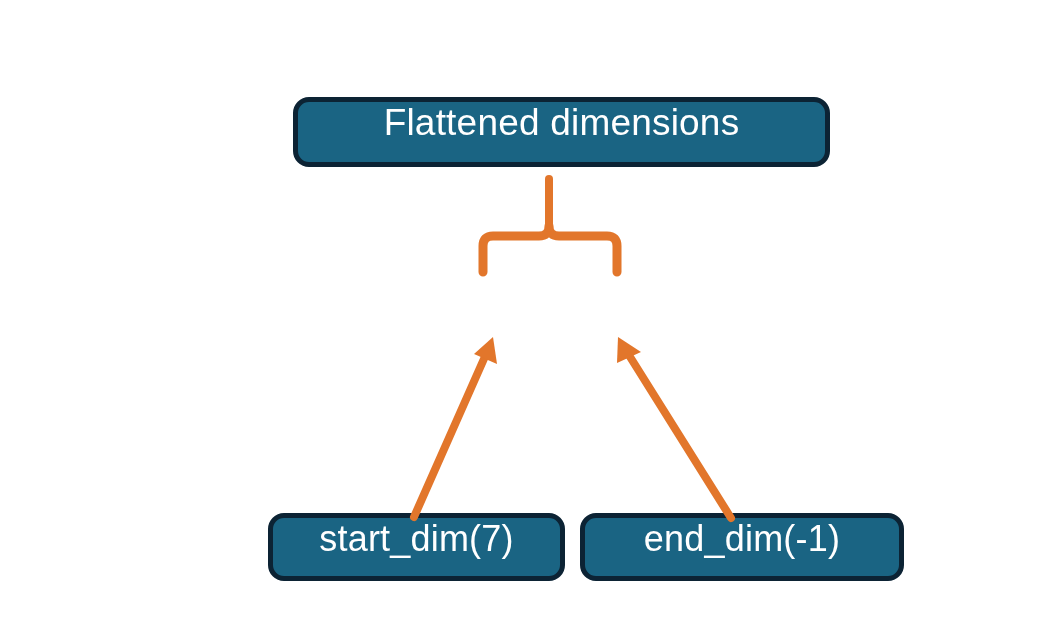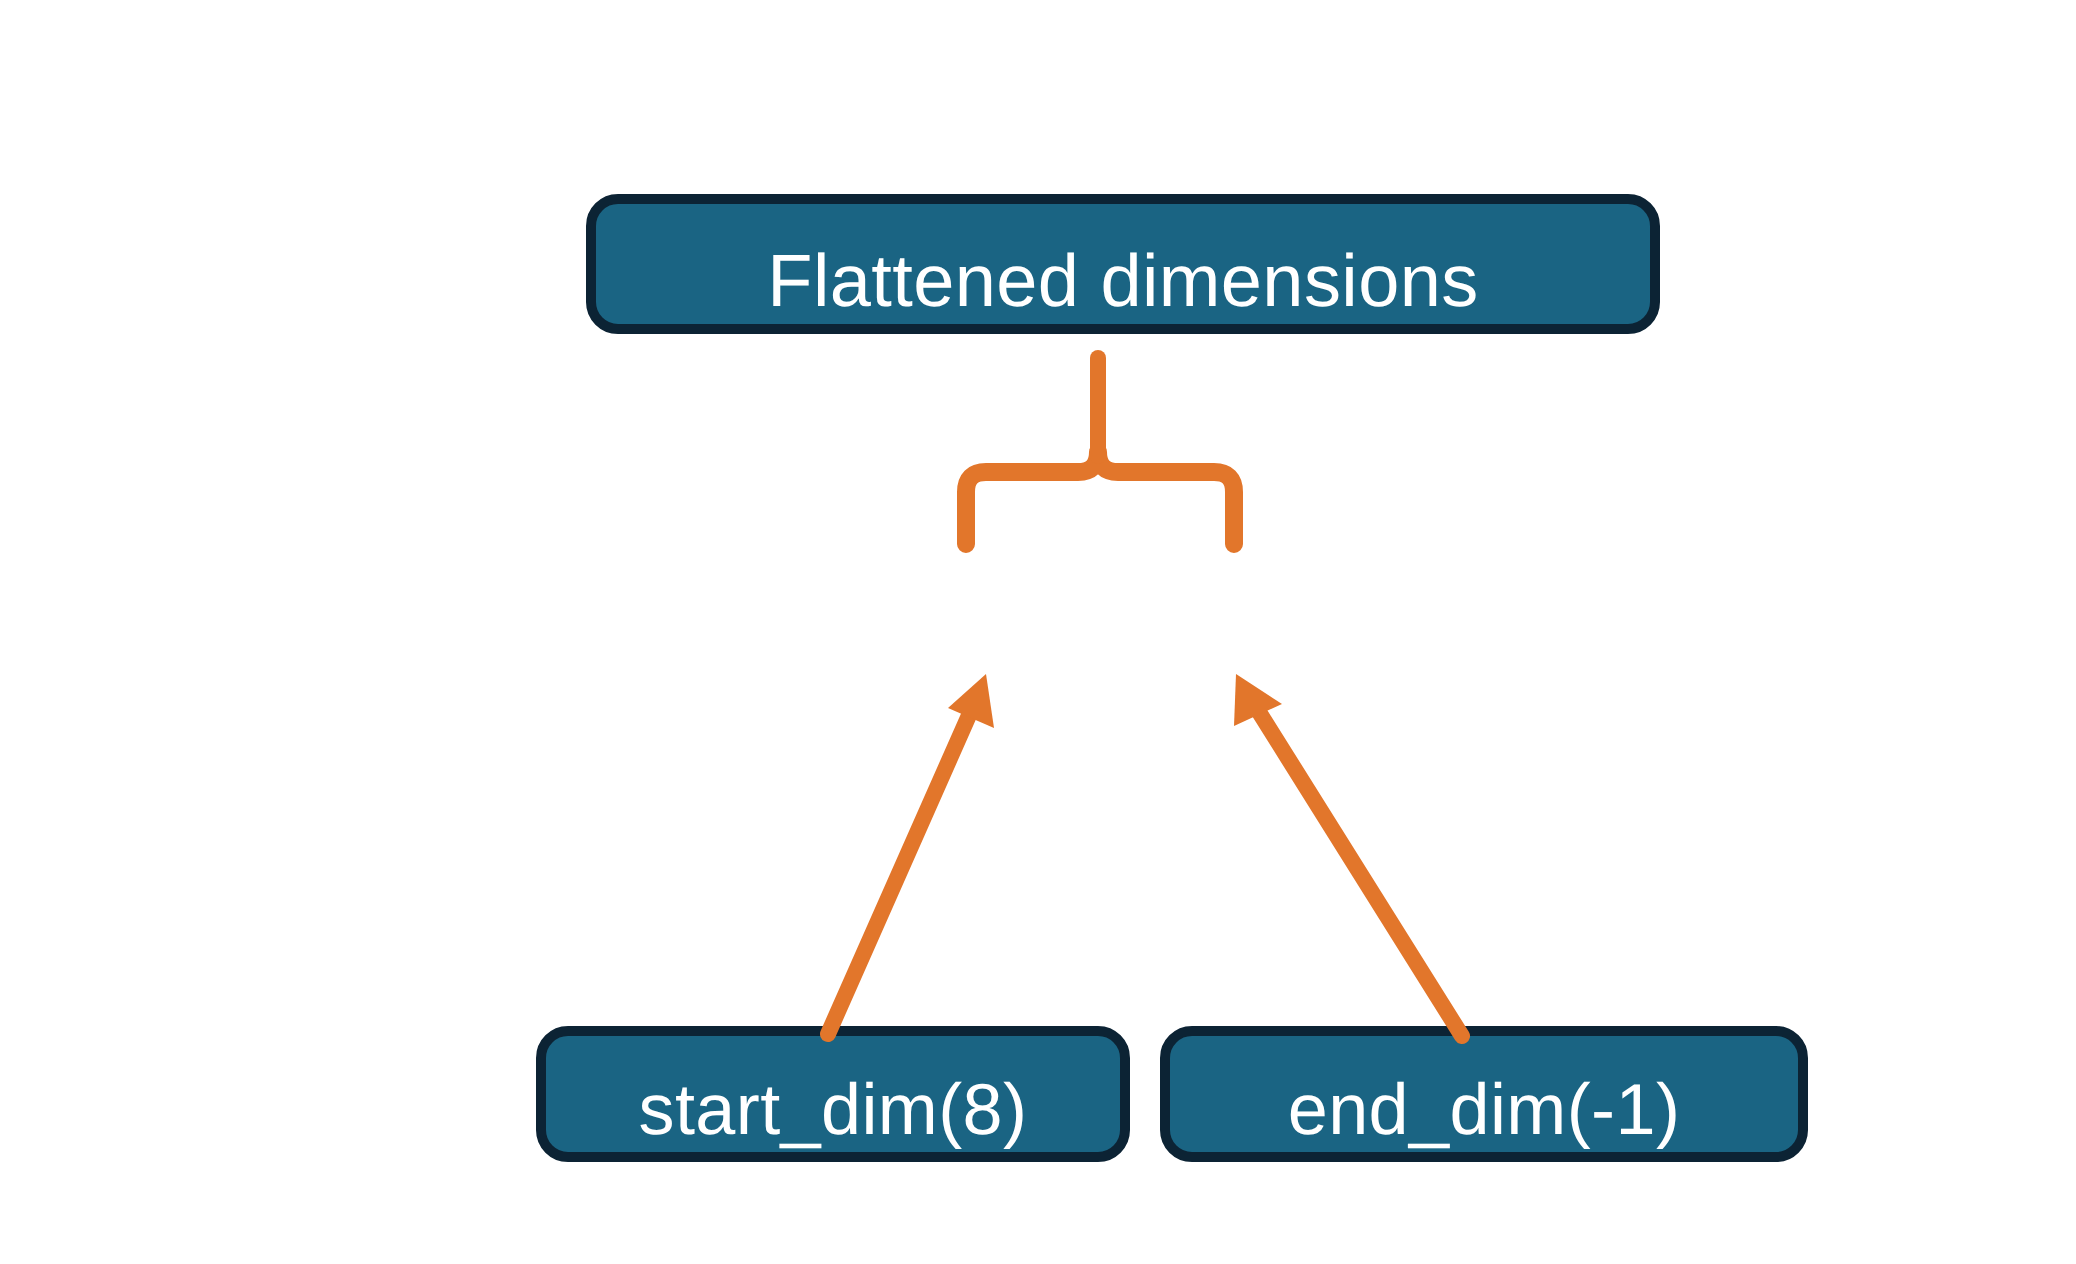--- a/index.html
+++ b/index.html
@@ -17,21 +17,21 @@
     background: #ffffff;
     overflow: hidden;
   }
   .node {
     position: absolute;
     box-sizing: border-box;
     background: #1a6483;
     border: 5px solid #0c2334;
     border-radius: 18px;
     display: flex;
-    align-items: flex-end;
+    align-items: flex-start;
     justify-content: center;
     color: #ffffff;
     font-family: "Liberation Sans", sans-serif;
     font-weight: 400;
     letter-spacing: 0.2px;
     user-select: none;
   }
   #node-flattened {
     left: 293px;
     top: 97px;
@@ -81,21 +81,21 @@
 <body>
 
 <div id="canvas">
 
   <div class="node" id="node-flattened">
     <span>Flattened dimensions</span>
   </div>
 
 
   <div class="node" id="node-start">
-    <span>start_dim(8)</span>
+    <span>start_dim(7)</span>
   </div>
 
   <div class="node" id="node-end">
     <span>end_dim(-1)</span>
   </div>
 
   <svg id="overlay" viewBox="0 0 1038 632">
 
     <path d="M 483 272
              L 483 246

